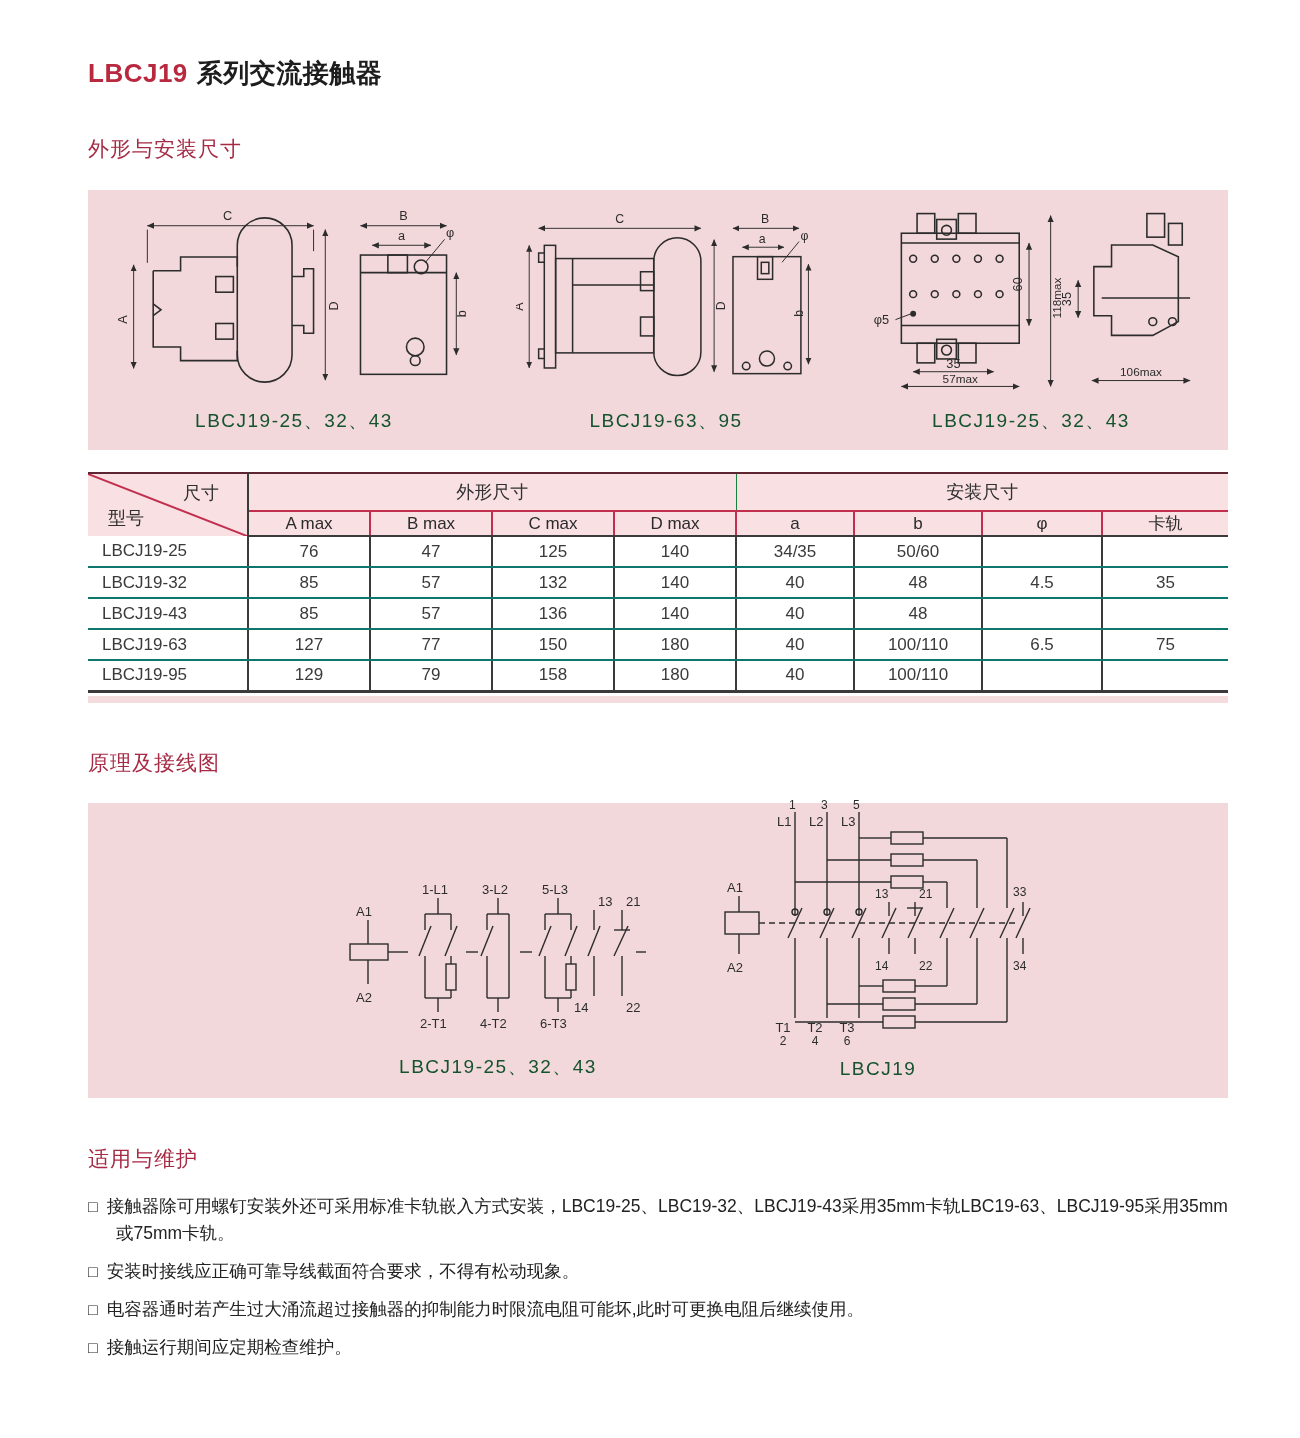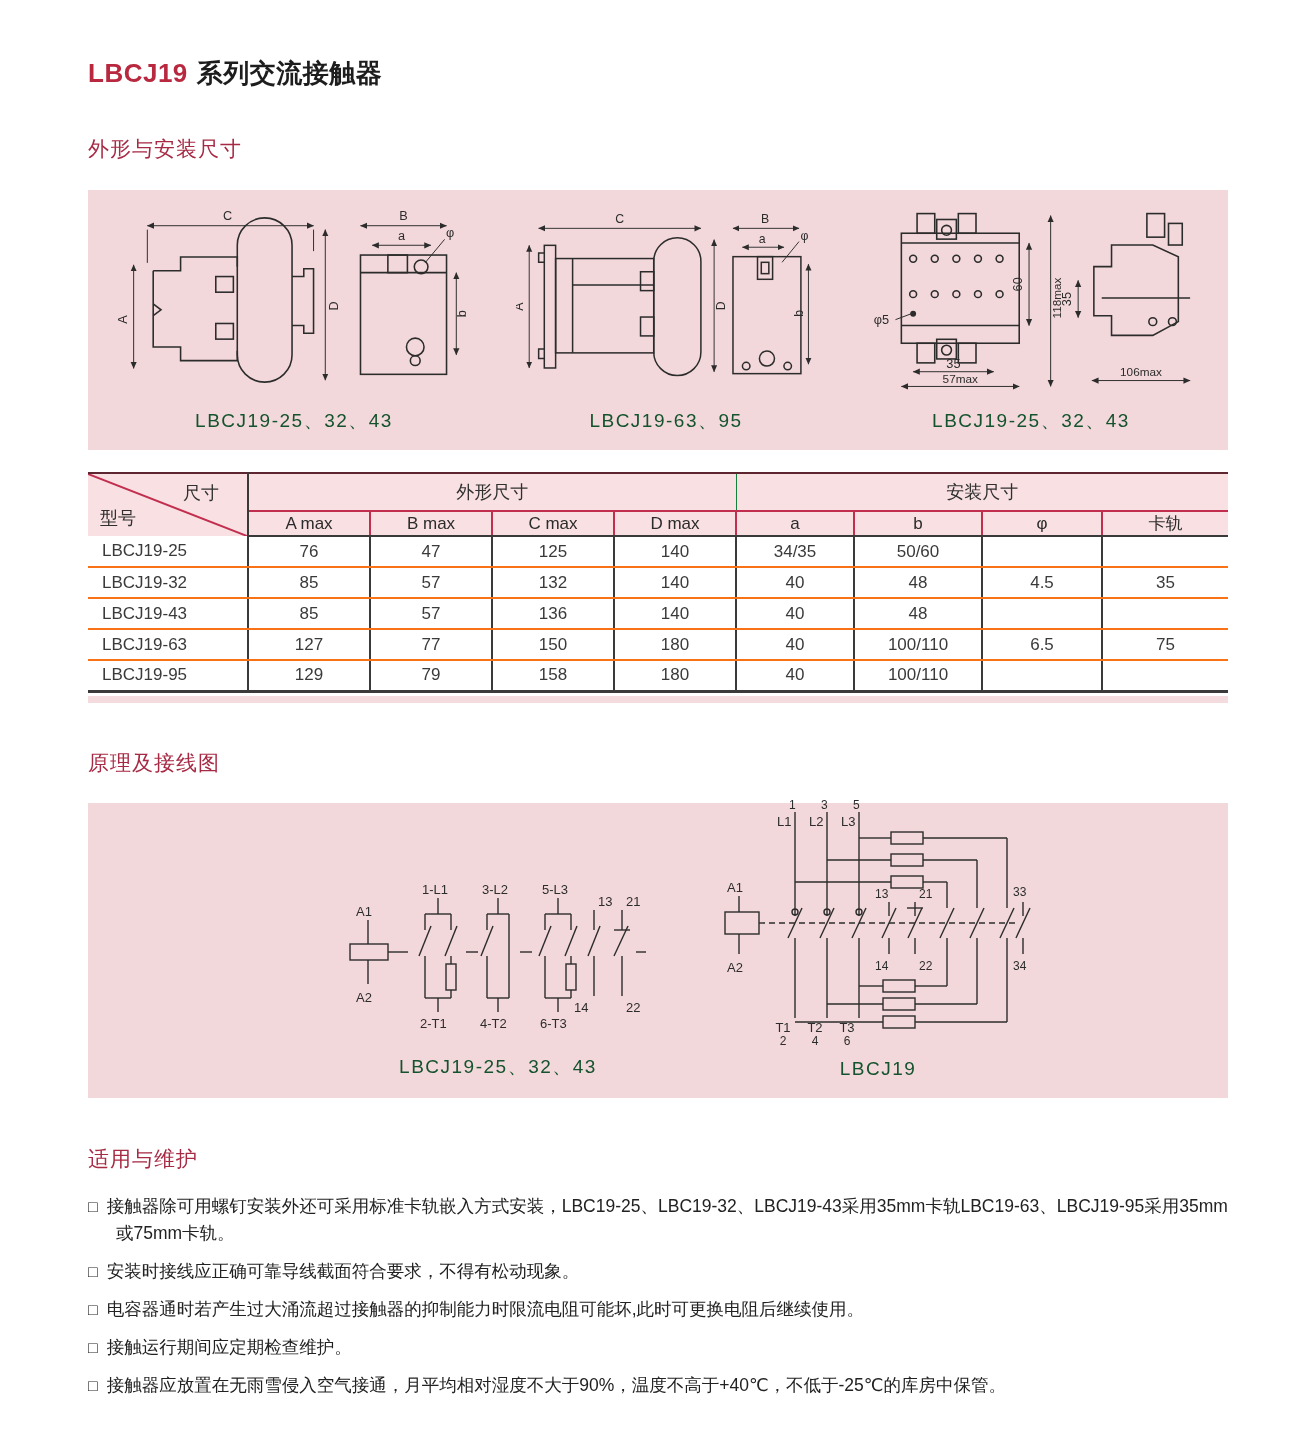--- a/index.html
+++ b/index.html
@@ -36,26 +36,26 @@
   svg text { font-family:"Liberation Sans","DejaVu Sans",sans-serif; font-size:13px; fill:#2c2c2c; }
   svg text.sm { font-size:12px; }
 
   
   table.dims { margin-top:22px; width:1140px; border-collapse:collapse; table-layout:fixed; }
   table.dims th, table.dims td { font-weight:normal; text-align:center; }
   table.dims thead tr.grp-row th { border-top:2.5px solid #5d2630; height:38px; font-size:18px; background:#f8e0e3; color:#2f2f2f; }
   th.corner { position:relative; background:#f8e0e3; border-right:2px solid #3a3a3a; }
   th.corner .diag { position:absolute; left:0; top:0; width:100%; height:100%; }
   th.corner .corner-top { position:absolute; top:7px; right:28px; font-size:18px; }
-  th.corner .corner-bottom { position:absolute; bottom:6px; left:12px; font-size:18px; }
+  th.corner .corner-bottom { position:absolute; bottom:6px; left:20px; font-size:18px; }
   th.grp.g1 { border-right:1px solid #15803d; }
   th.grp { border-bottom:2px solid #c22e4e; }
   tr.col-row th { height:14px; background:#f8e0e3; font-size:17px; border-left:2px solid #c22e4e; border-bottom:2px solid #3a3a3a; }
   tr.col-row th.cf { border-left:none; }
-  table.dims tbody td { height:31px; font-size:17px; color:#3a3a3a; border-left:2px solid #3a3a3a; border-bottom:2px solid #f97316; background:#fff; }
+  table.dims tbody td { height:31px; font-size:17px; color:#3a3a3a; border-left:2px solid #3a3a3a; border-bottom:2px solid #0f766e; background:#fff; }
   table.dims tbody td:first-child { border-left:none; text-align:left; padding-left:14px; }
   table.dims tbody tr:last-child td { border-bottom:3px solid #3a3a3a; }
   .table-strip { width:1140px; height:7px; background:#f4dbde; margin-top:3px; }
 
   ul.maint { margin-top:20px; list-style:none; font-size:17.5px; color:#222; }
   ul.maint li { padding-left:28px; text-indent:-28px; line-height:1.55; margin-bottom:11px; }
   ul.maint li .box { margin-right:9px; font-size:16px; }
 </style>
 </head>
 <body>
@@ -466,17 +466,16 @@
       </figure>
     </div>
 
     <h2 class="sec maint-h">适用与维护</h2>
 
     <ul class="maint">
       <li><span class="box">□</span><span>接触器除可用螺钉安装外还可采用标准卡轨嵌入方式安装，LBC19-25、LBC19-32、LBCJ19-43采用35mm卡轨LBC19-63、LBCJ19-95采用35mm或75mm卡轨。</span></li>
       <li><span class="box">□</span><span>安装时接线应正确可靠导线截面符合要求，不得有松动现象。</span></li>
       <li><span class="box">□</span><span>电容器通时若产生过大涌流超过接触器的抑制能力时限流电阻可能坏,此时可更换电阻后继续使用。</span></li>
       <li><span class="box">□</span><span>接触运行期间应定期检查维护。</span></li>
-      <li><span class="box">□</span><span>接触器应放置在无雨雪侵入空气接通，月平均相对湿度不大于90%，温度不高于+40℃，不低于-25℃的库房中保管。</span></li>
     </ul>
 
   </div>
 </div>
 
 </body></html>

